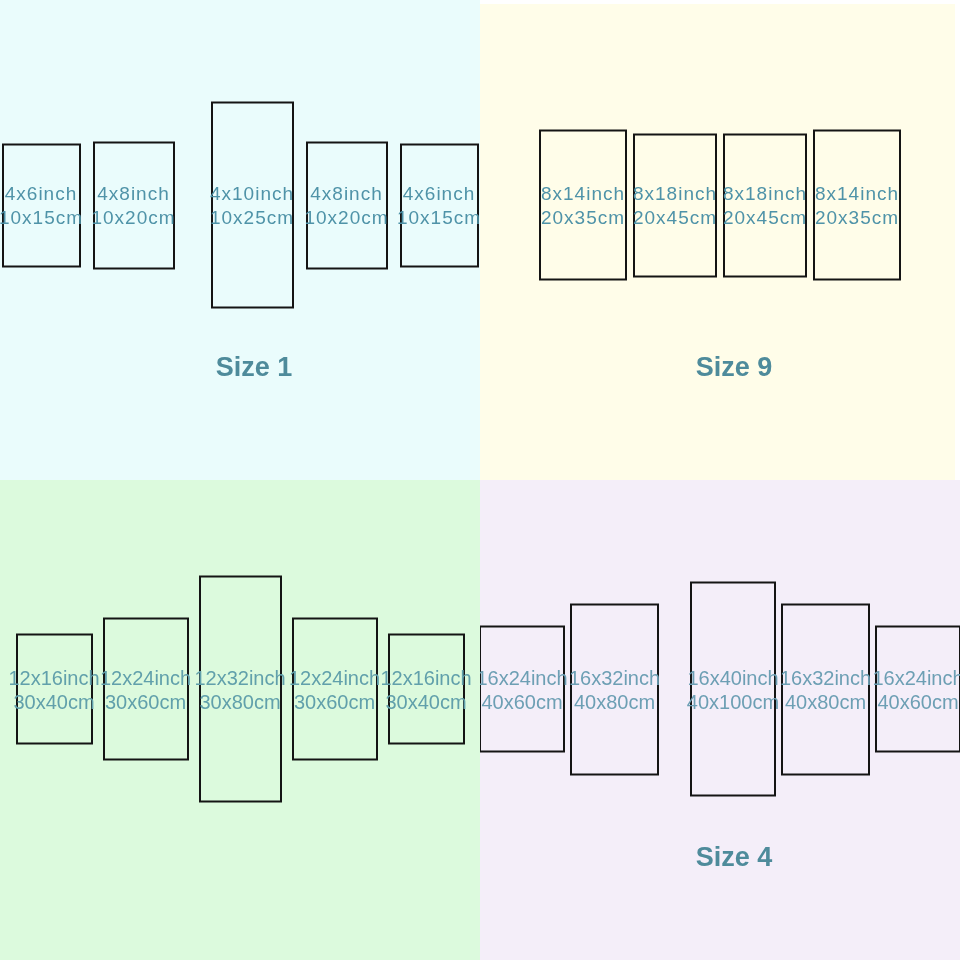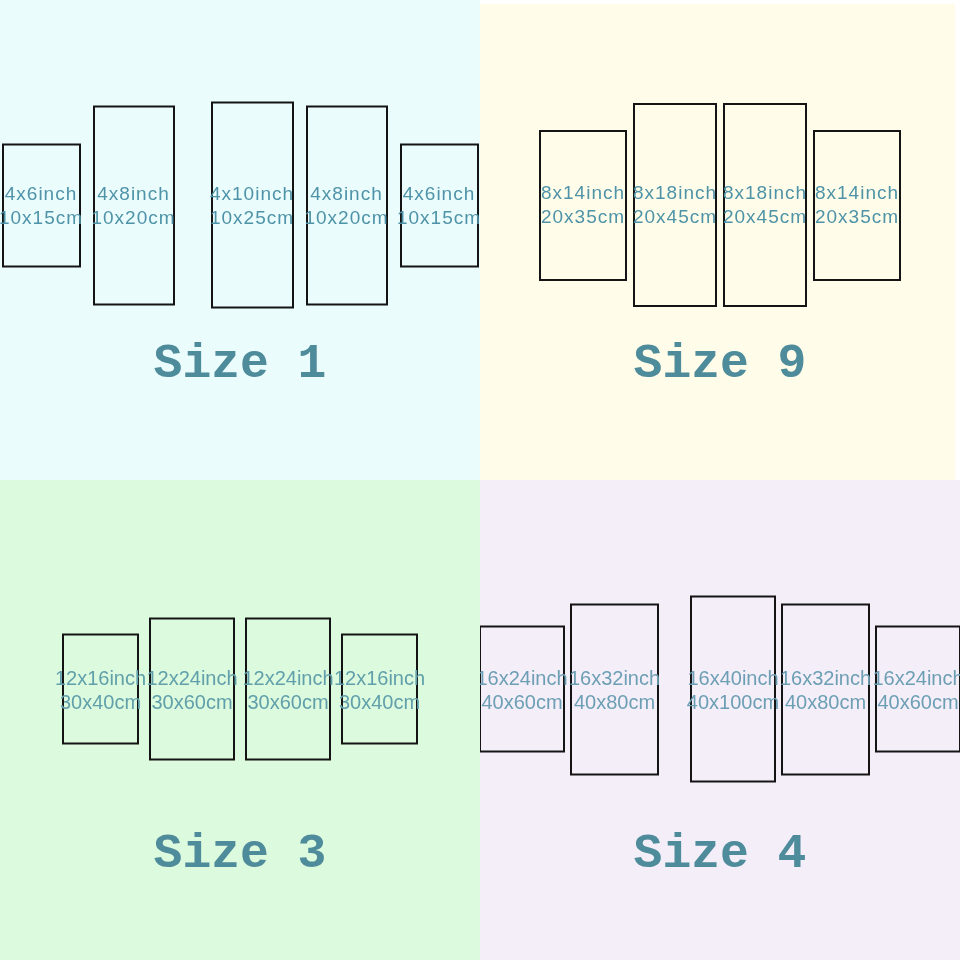--- a/index.html
+++ b/index.html
@@ -84,44 +84,44 @@
     font-size: 20px;
     color: #61a0ab;
   }
   .q4 .dim {
     font-size: 20px;
     color: #6d9fb4;
   }
 
   
   .q1 .p1, .q1 .p5 { width: 79px; height: 124px; }
-  .q1 .p2, .q1 .p4 { width: 82px; height: 200px; }
+  .q1 .p2, .q1 .p4 { width: 82px; height: 128px; }
   .q1 .p3          { width: 83px; height: 207px; margin-left: 24px; }
 
   .q2 .p1, .q2 .p5 { width: 88px; height: 151px; }
-  .q2 .p2, .q2 .p4 { width: 84px; height: 204px; }
+  .q2 .p2, .q2 .p4 { width: 84px; height: 144px; }
   .q2 .p3          { width: 86px; height: 237px; }
 
   .q3 .p1, .q3 .p5 { width: 77px; height: 111px; }
   .q3 .p2, .q3 .p4 { width: 86px; height: 143px; }
   .q3 .p3          { width: 83px; height: 227px; }
 
   .q4 .p1, .q4 .p5 { width: 86px; height: 127px; }
   .q4 .p2, .q4 .p4 { width: 89px; height: 172px; align-items: center; }
-  .q4 .p3          { width: 86px; height: 187px; margin-left: 26px; }
+  .q4 .p3          { width: 86px; height: 215px; margin-left: 26px; }
 
   .size-label {
     position: absolute;
     left: 0;
     width: 100%;
-    margin: 0;
+    margin: 14px;
     text-align: center;
-    font-family: Liberation Mono, monospace;
+    font-family: Liberation Sans, sans-serif;
     font-weight: bold;
-    font-size: 48px;
+    font-size: 27px;
     line-height: 1;
     color: #4e8b9b;
     z-index: 1;
   }
   .q1 .size-label, .q2 .size-label { top: 340px; }
   .q3 .size-label, .q4 .size-label { top: 350px; }
 </style>
 </head>
 <body>
 
@@ -178,30 +178,33 @@
   <section class="quad q3">
     <div class="panels">
       <div class="panel p1">
         <span class="dim">12x16inch</span>
         <span class="dim">30x40cm</span>
       </div>
       <div class="panel p2">
         <span class="dim">12x24inch</span>
         <span class="dim">30x60cm</span>
       </div>
+      <div class="panel p3">
+        <span class="dim">12x32inch</span>
+        <span class="dim">30x80cm</span>
+      </div>
       <div class="panel p4">
         <span class="dim">12x24inch</span>
         <span class="dim">30x60cm</span>
       </div>
       <div class="panel p5">
         <span class="dim">12x16inch</span>
         <span class="dim">30x40cm</span>
       </div>
     </div>
-    <h2 class="size-label">Size 3</h2>
   </section>
 
   <section class="quad q4">
     <div class="panels">
       <div class="panel p1">
         <span class="dim">16x24inch</span>
         <span class="dim">40x60cm</span>
       </div>
       <div class="panel p2">
         <span class="dim">16x32inch</span>

